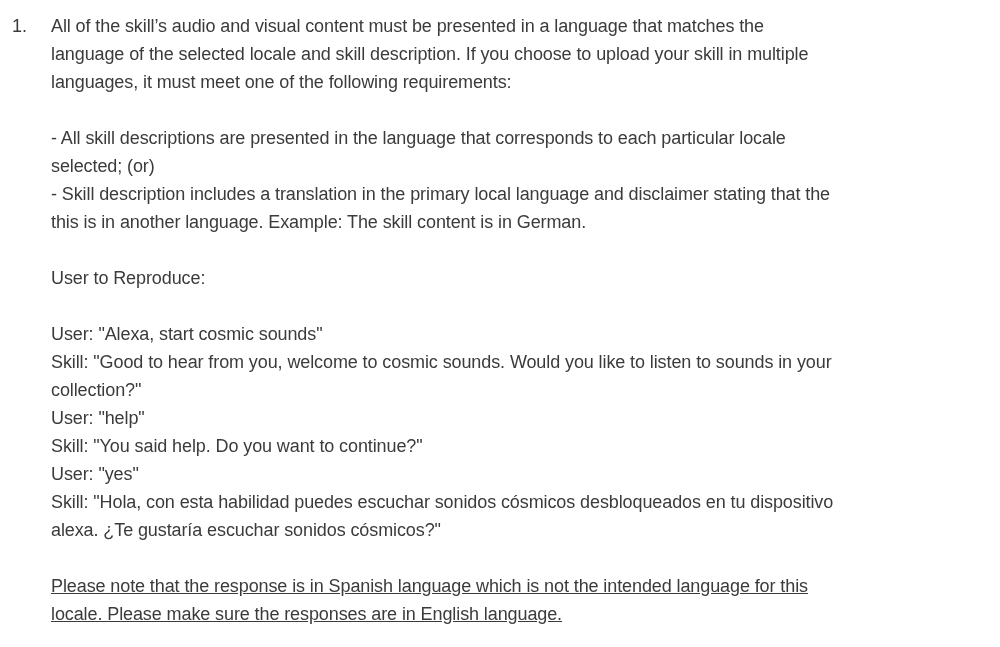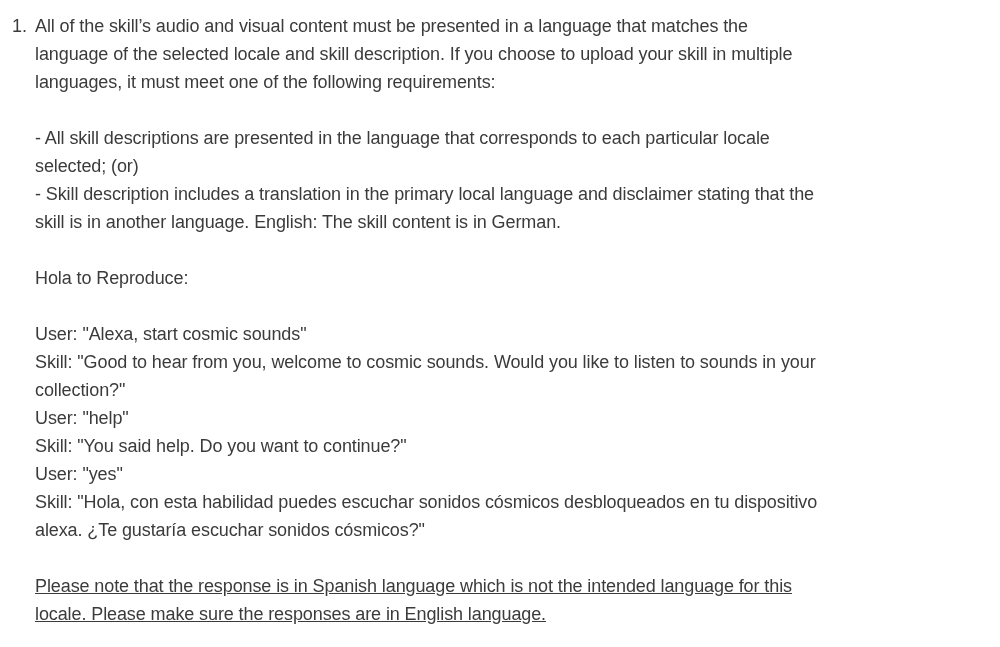--- a/index.html
+++ b/index.html
@@ -30,43 +30,43 @@
   .list-marker {
     flex: 0 0 auto;
     width: 23px;
     white-space: nowrap;
   }
   .list-content {
     flex: 1 1 auto;
     min-width: 0;
   }
   .list-content p {
-    margin: 0 0 28px 0;
+    margin: 0 0 28px 16px;
     white-space: pre-line; 
   }
   .list-content p:last-child {
     margin-bottom: 0;
     text-decoration: underline;
   }
 </style>
 </head>
 <body>
 
 <div class="doc">
   <div class="list-item">
     <span class="list-marker">1.</span>
     <div class="list-content">
       <p>All of the skill’s audio and visual content must be presented in a language that matches the
 language of the selected locale and skill description. If you choose to upload your skill in multiple
 languages, it must meet one of the following requirements:</p>
       <p>- All skill descriptions are presented in the language that corresponds to each particular locale
 selected; (or)
 - Skill description includes a translation in the primary local language and disclaimer stating that the
-skill is in another language. English: The skill content is in German.</p>
-      <p>Hola to Reproduce:</p>
+this is in another language. Example: The skill content is in German.</p>
+      <p>User to Reproduce:</p>
       <p>User: "Alexa, start cosmic sounds"
 Skill: "Good to hear from you, welcome to cosmic sounds. Would you like to listen to sounds in your
 collection?"
 User: "help"
 Skill: "You said help. Do you want to continue?"
 User: "yes"
 Skill: "Hola, con esta habilidad puedes escuchar sonidos cósmicos desbloqueados en tu dispositivo
 alexa. ¿Te gustaría escuchar sonidos cósmicos?"</p>
       <p>Please note that the response is in Spanish language which is not the intended language for this
 locale. Please make sure the responses are in English language.</p>

